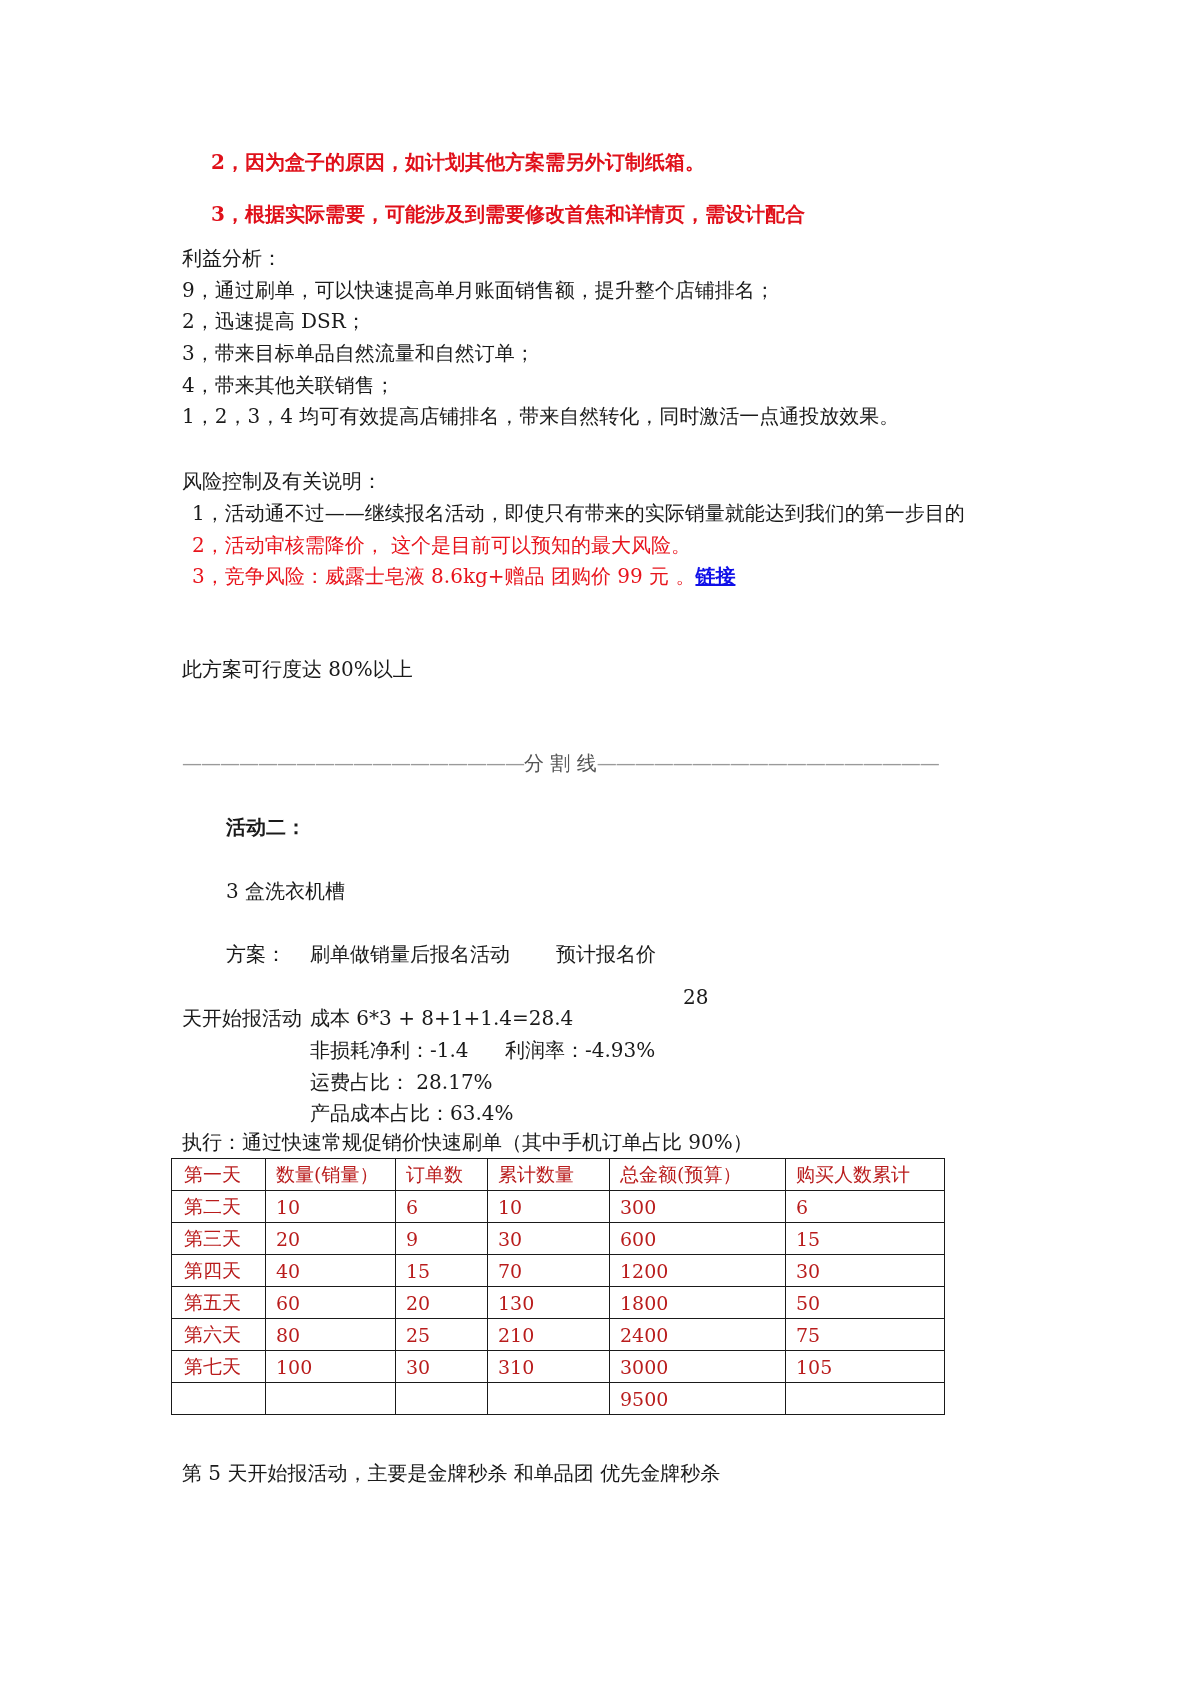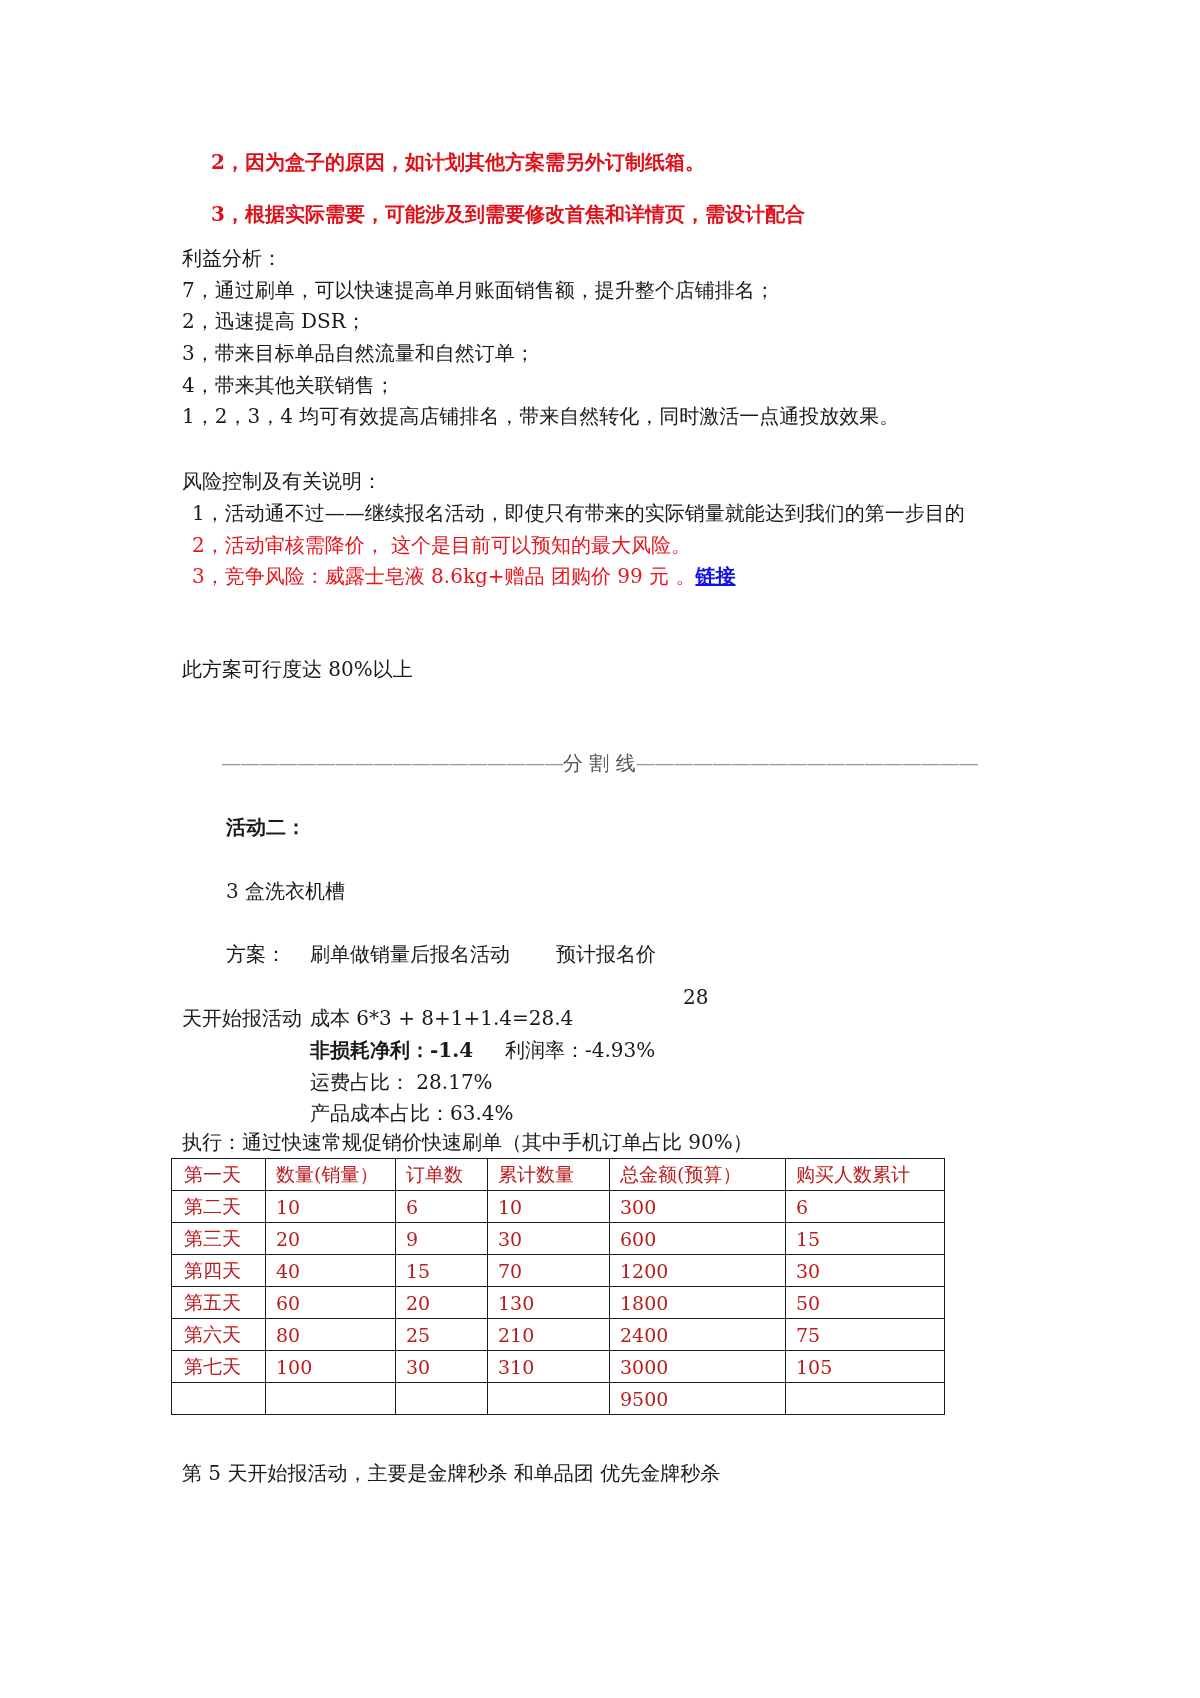--- a/index.html
+++ b/index.html
@@ -39,50 +39,50 @@
   </style>
 </head>
 <body>
 
 <div class="page">
 
   <div class="line red-bold" style="left:211px; top:149px;">2，因为盒子的原因，如计划其他方案需另外订制纸箱。</div>
   <div class="line red-bold" style="left:211px; top:179px;margin-top:22px;">3，根据实际需要，可能涉及到需要修改首焦和详情页，需设计配合</div>
 
   <div class="line" style="left:182px; top:245px;">利益分析：</div>
-  <div class="line" style="left:182px; top:277px;">7，通过刷单，可以快速提高单月账面销售额，提升整个店铺排名；</div>
+  <div class="line" style="left:182px; top:277px;">9，通过刷单，可以快速提高单月账面销售额，提升整个店铺排名；</div>
   <div class="line" style="left:182px; top:308px;">2，迅速提高 DSR；</div>
   <div class="line" style="left:182px; top:340px;">3，带来目标单品自然流量和自然订单；</div>
   <div class="line" style="left:182px; top:372px;">4，带来其他关联销售；</div>
   <div class="line" style="left:182px; top:403px;">1，2，3，4 均可有效提高店铺排名，带来自然转化，同时激活一点通投放效果。</div>
 
   <div class="line" style="left:182px; top:468px;">风险控制及有关说明：</div>
   <div class="line" style="left:192px; top:500px;">1，活动通不过——继续报名活动，即使只有带来的实际销量就能达到我们的第一步目的</div>
   <div class="line red" style="left:192px; top:532px;">2，活动审核需降价，  这个是目前可以预知的最大风险。</div>
   <div class="line red" style="left:192px; top:563px;">
     <span>3，竞争风险：威露士皂液  8.6kg+赠品    团购价 99 元  。</span><a class="link" href="#">链接</a>
   </div>
 
   <div class="line" style="left:182px; top:656px;">此方案可行度达 80%以上</div>
 
-  <div class="line divider" style="left:182px; top:750px;margin-left:39px;">
+  <div class="line divider" style="left:182px; top:750px;">
     <span class="dash">——————————————————</span><span>分 割 线</span><span class="dash">——————————————————</span>
   </div>
 
   <div class="line bold" style="left:226px; top:814px;">活动二：</div>
   <div class="line" style="left:226px; top:878px;">3 盒洗衣机槽</div>
 
   <div class="line" style="left:226px; top:941px;">方案：</div>
   <div class="line" style="left:310px; top:941px;">刷单做销量后报名活动</div>
   <div class="line" style="left:556px; top:941px;">预计报名价</div>
   <div class="line" style="left:683px; top:984px;">28</div>
 
   <div class="line" style="left:182px; top:1005px;">天开始报活动</div>
   <div class="line" style="left:310px; top:1005px;">成本  6*3 + 8+1+1.4=28.4</div>
-  <div class="line" style="left:310px; top:1037px;font-weight:bold;">非损耗净利：-1.4</div>
+  <div class="line" style="left:310px; top:1037px;">非损耗净利：-1.4</div>
   <div class="line" style="left:505px; top:1037px;">利润率：-4.93%</div>
   <div class="line" style="left:310px; top:1069px;">运费占比：  28.17%</div>
   <div class="line" style="left:310px; top:1100px;">产品成本占比：63.4%</div>
 
   <div class="line" style="left:182px; top:1129px;">执行：通过快速常规促销价快速刷单（其中手机订单占比 90%）</div>
 
   <table class="plan">
     <tbody>
         <tr>
       <td class="c0">第一天</td>

